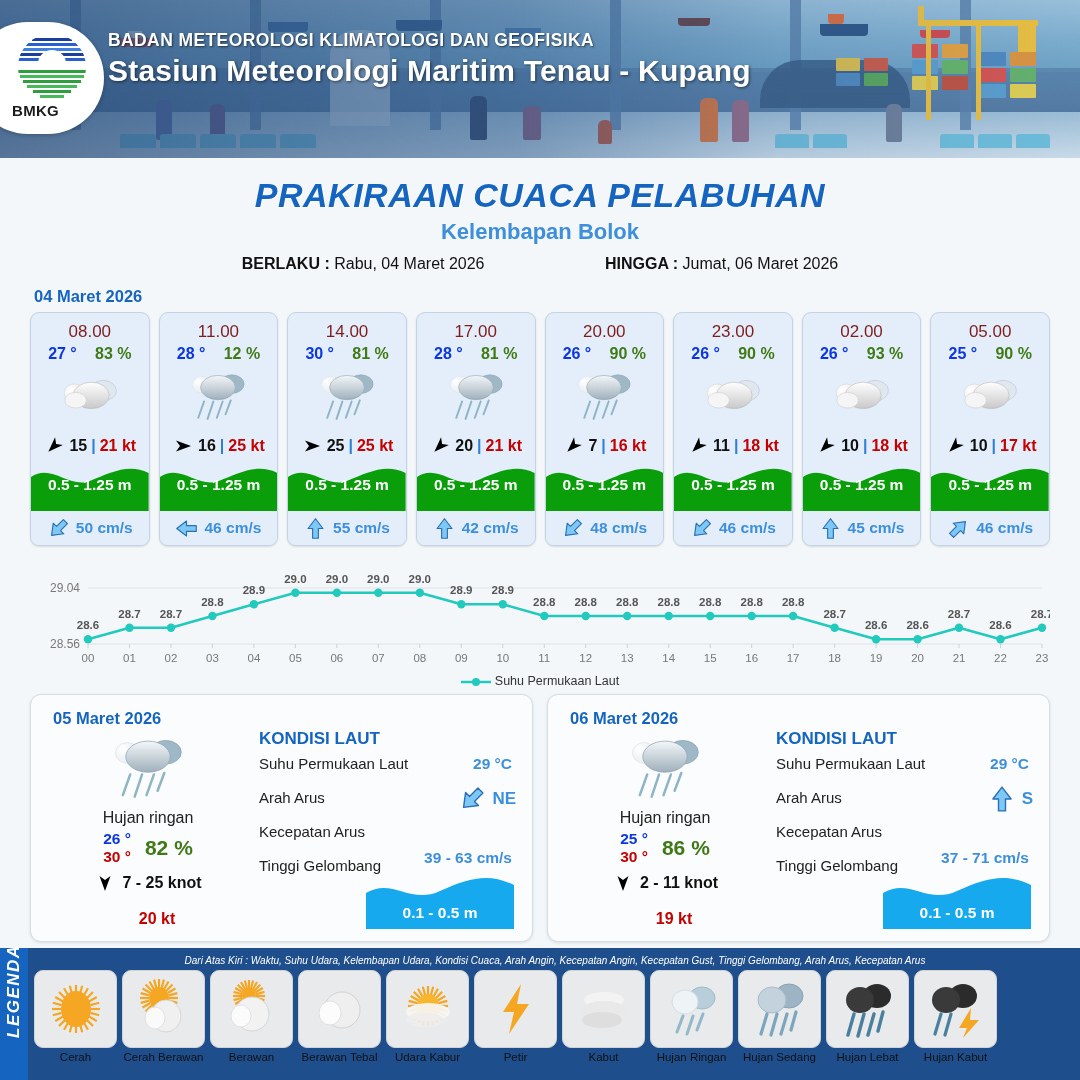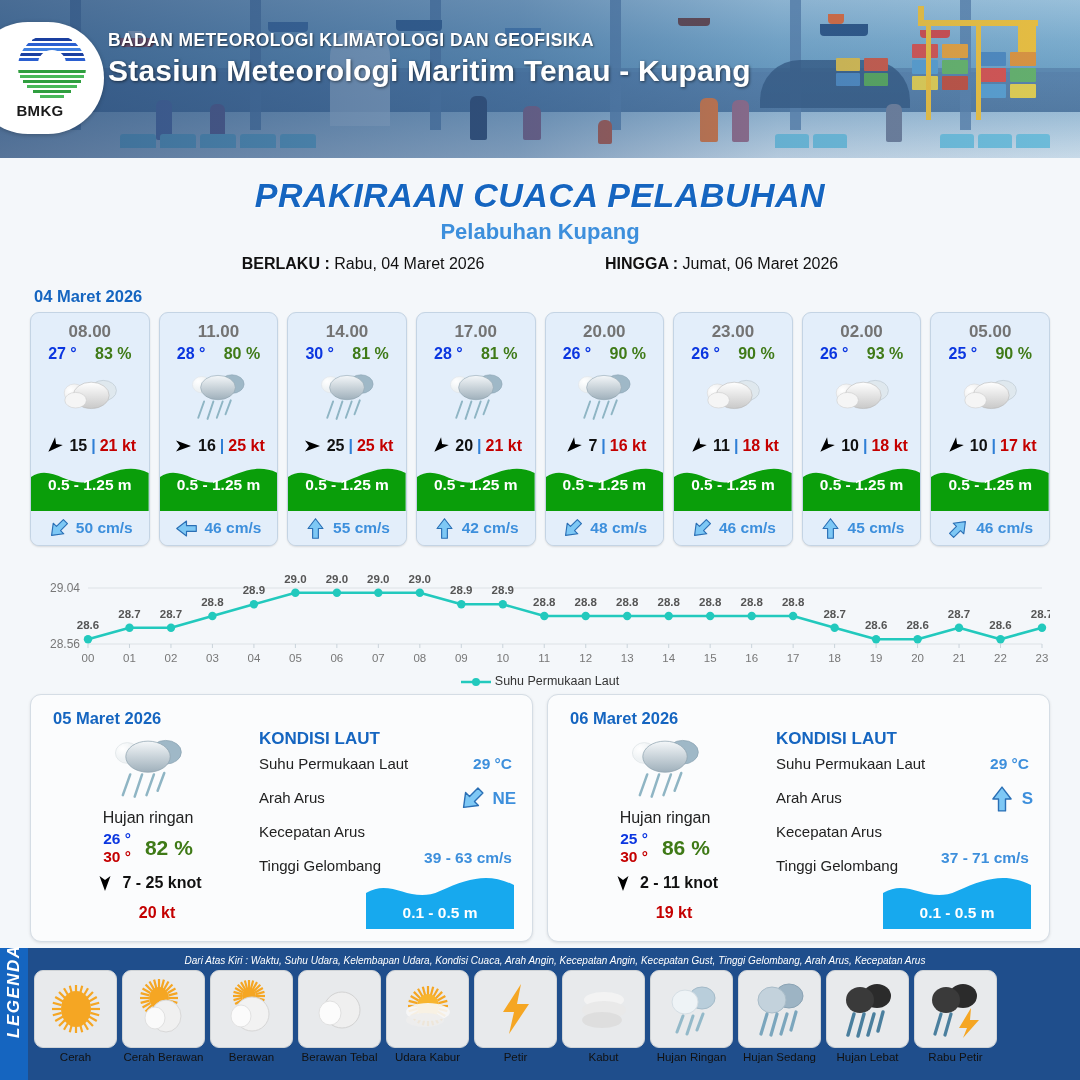--- a/index.html
+++ b/index.html
@@ -26,21 +26,21 @@
   .ship { position:absolute; border-radius:0 0 4px 4px; }
   .person { position:absolute; border-radius:6px 6px 2px 2px; }
   .logo-pill { position:absolute; left:-28px; top:22px; width:132px; height:112px;
                background:#fff; border-radius:56px; box-shadow:0 1px 4px rgba(0,0,0,.25); z-index:6;}
   .logo-in { position:absolute; left:46px; top:12px; width:68px; height:66px; }
   .logo-top { position:absolute; left:0; top:0; width:68px; height:33px;
               border-radius:34px 34px 0 0; overflow:hidden; background:#fff;}
   .logo-bot { position:absolute; left:0; top:34px; width:68px; height:32px;
               border-radius:0 0 34px 34px; overflow:hidden; background:#fff;}
   .lstripe { position:absolute; left:0; height:3px; }
-  .logo-txt { position:absolute; left:28px; top:80px; width:80px; text-align:center;
+  .logo-txt { position:absolute; left:40px; top:80px; width:80px; text-align:left;
               font-size:15px; font-weight:bold; color:#1a1a1a; letter-spacing:.3px; }
   .hdr-text { position:absolute; left:108px; top:30px; z-index:7; }
   .h-line1 { font-size:17.5px; font-weight:bold; color:#fff; letter-spacing:.4px;
              text-shadow:1px 1px 2px rgba(0,0,0,.55); }
   .h-line2 { font-size:30px; font-weight:bold; color:#fff; margin-top:3px; letter-spacing:.2px;
              text-shadow:1px 1px 3px rgba(0,0,0,.55); }
   .h-line3 { font-size:14.5px; color:#fff; margin-top:6px; letter-spacing:.1px;
              text-shadow:1px 1px 2px rgba(0,0,0,.5); }
   
   .title-wrap { text-align:center; margin-top:18px; }
@@ -48,21 +48,21 @@
             text-shadow:1px 1px 0 rgba(255,255,255,.9);font-style:italic; }
   .t-sub { font-size:22px; font-weight:bold; color:#3d8fdc; margin-top:4px; }
   .t-range { margin-top:10px; font-size:16px; color:#111; }
   .t-range .k { font-weight:bold; }
   .t-range .g1 { display:inline-block; margin-right:116px; }
   
   .day-label { font-size:16.5px; font-weight:bold; color:#1565c0; margin:14px 0 6px 34px; }
   .cards { display:flex; gap:9px; padding:0 30px; }
   .card { width:128px; background:#e3eefa; border:1px solid #c4d4e4; border-radius:9px;
           overflow:hidden; position:relative; box-shadow:0 1px 2px rgba(0,0,0,.12); }
-  .c-time { text-align:center; font-size:17px; font-weight:bold; color:#737373; padding-top:9px; }
+  .c-time { text-align:center; font-size:17px; font-weight:normal; color:#7f1d1d; padding-top:9px; }
   .c-th { display:flex; justify-content:space-around; align-items:baseline; padding:3px 8px 0; }
   .c-temp { font-size:16px; font-weight:bold; color:#0b36e0; }
   .c-hum { font-size:16px; font-weight:bold; color:#3f7a17; }
   .c-icon { height:68px; display:flex; align-items:center; justify-content:center; }
   .c-wind { display:flex; align-items:center; justify-content:center; gap:4px; height:30px; }
   .w-arrow { width:22px; height:20px; flex:0 0 auto; }
   .w-sp { font-size:16px; font-weight:bold; color:#111; }
   .w-bar { color:#2f7fd6; font-weight:bold; font-size:16px; }
   .w-gust { font-size:16px; font-weight:bold; color:#c40000; }
   .c-wave { position:relative; height:50px; }
@@ -84,21 +84,21 @@
   .p-date { position:absolute; left:22px; top:14px; font-size:16.5px; font-weight:bold; color:#1565c0; }
   .p-left { position:absolute; left:12px; top:38px; width:210px; text-align:center; }
   .p-cond { font-size:16px; color:#222; margin-top:2px; }
   .p-tg { display:flex; align-items:center; justify-content:center; gap:14px; margin-top:3px; }
   .p-tcol { text-align:left; }
   .p-tmin { font-size:15.5px; font-weight:bold; color:#0b36e0; }
   .p-tmax { font-size:15.5px; font-weight:bold; color:#c40000; }
   .p-hum { font-size:21px; font-weight:bold; color:#3f7a17; }
   .p-wind { margin-top:7px; font-size:16px; font-weight:bold; color:#111; display:flex;
             align-items:center; justify-content:center; gap:6px; }
-  .p-gust { margin-top:11px; font-size:16px; font-weight:bold; color:#c40000; padding-left:18px; }
+  .p-gust { margin-top:17px; font-size:16px; font-weight:bold; color:#c40000; padding-left:18px; }
   .p-right { position:absolute; left:228px; top:34px; right:14px; }
   .p-rtitle { font-size:17px; font-weight:bold; color:#1565c0; margin-bottom:6px; }
   .p-row { position:relative; height:34px; }
   .p-lab { font-size:15px; color:#222; }
   .p-val { position:absolute; right:6px; top:0; font-size:15.5px; font-weight:bold; color:#3d8fdc; }
   .p-val2 { position:absolute; right:6px; top:26px; font-size:15.5px; font-weight:bold; color:#3d8fdc; }
   .p-dir { position:absolute; right:2px; top:-4px; display:flex; align-items:center; gap:6px; }
   .p-dirtxt { font-size:17px; font-weight:bold; color:#3d8fdc; }
   .p-waveblk { position:absolute; right:4px; bottom:-38px; width:148px; height:58px; }
   .p-wavetxt { position:absolute; left:0; right:0; bottom:7px; text-align:center;
@@ -216,21 +216,21 @@
   </div>
 
   <div class="hdr-text">
     <div class="h-line1">BADAN METEOROLOGI KLIMATOLOGI DAN GEOFISIKA</div>
     <div class="h-line2">Stasiun Meteorologi Maritim Tenau - Kupang</div>
   </div>
 </div>
 
 <div class="title-wrap">
   <div class="t-main">PRAKIRAAN CUACA PELABUHAN</div>
-  <div class="t-sub">Pelabuhan Kupang</div>
+  <div class="t-sub">Kelembapan Bolok</div>
   <div class="t-range">
     <span class="g1">
       <span class="k">BERLAKU :</span>
       <span>Rabu, 04 Maret 2026</span>
     </span>
     <span>
       <span class="k">HINGGA :</span>
       <span>Jumat, 06 Maret 2026</span>
     </span>
   </div>
@@ -285,21 +285,21 @@
       <path d="M20 3 L33 20 L25 20 L25 37 L15 37 L15 20 L7 20 Z" fill="#7ec8f5" stroke="#2a6fb5" stroke-width="2" stroke-linejoin="round"></path>
     </g>
         </svg>
       <span class="cur-txt">50 cm/s</span>
     </div>
     </div>
     <div class="card">
     <div class="c-time">11.00</div>
     <div class="c-th">
       <span class="c-temp">28 °</span>
-      <span class="c-hum">80 %</span>
+      <span class="c-hum">12 %</span>
     </div>
     <div class="c-icon">
       <svg width="58" height="55.099999999999994" viewBox="0 0 100 95">
  <defs>
             <linearGradient id="rc" x1="0" y1="0" x2="0" y2="1">
               <stop offset="0%" stop-color="#f4f7f9"></stop>
               <stop offset="100%" stop-color="#9fb0bb"></stop>
             </linearGradient>
  <radialGradient id="rs" cx="30%" cy="30%">
               <stop offset="0%" stop-color="#ffffff"></stop>
@@ -1142,17 +1142,17 @@
             <svg width="62" height="62" viewBox="0 0 62 62">
               <ellipse cx="38" cy="18" rx="14" ry="12" fill="#2b2b2b"></ellipse>
               <ellipse cx="21" cy="22" rx="14" ry="13" fill="#3a3a3a"></ellipse>
               <g stroke="#4a7f9e" stroke-width="3.2" stroke-linecap="round">
                 <line x1="16" y1="36" x2="10" y2="56"></line>
                 <line x1="26" y1="36" x2="20" y2="57"></line>
               </g>
               <path d="M46 30 L34 50 L42 50 L38 60 L54 42 L45 42 Z" fill="#f5a623"></path>
             </svg>
           </div>
-                 <div class="lg-name">Rabu Petir</div>
+                 <div class="lg-name">Hujan Kabut</div>
         </div>
       </div>
   </div>
 </div>
 
 </body></html>

